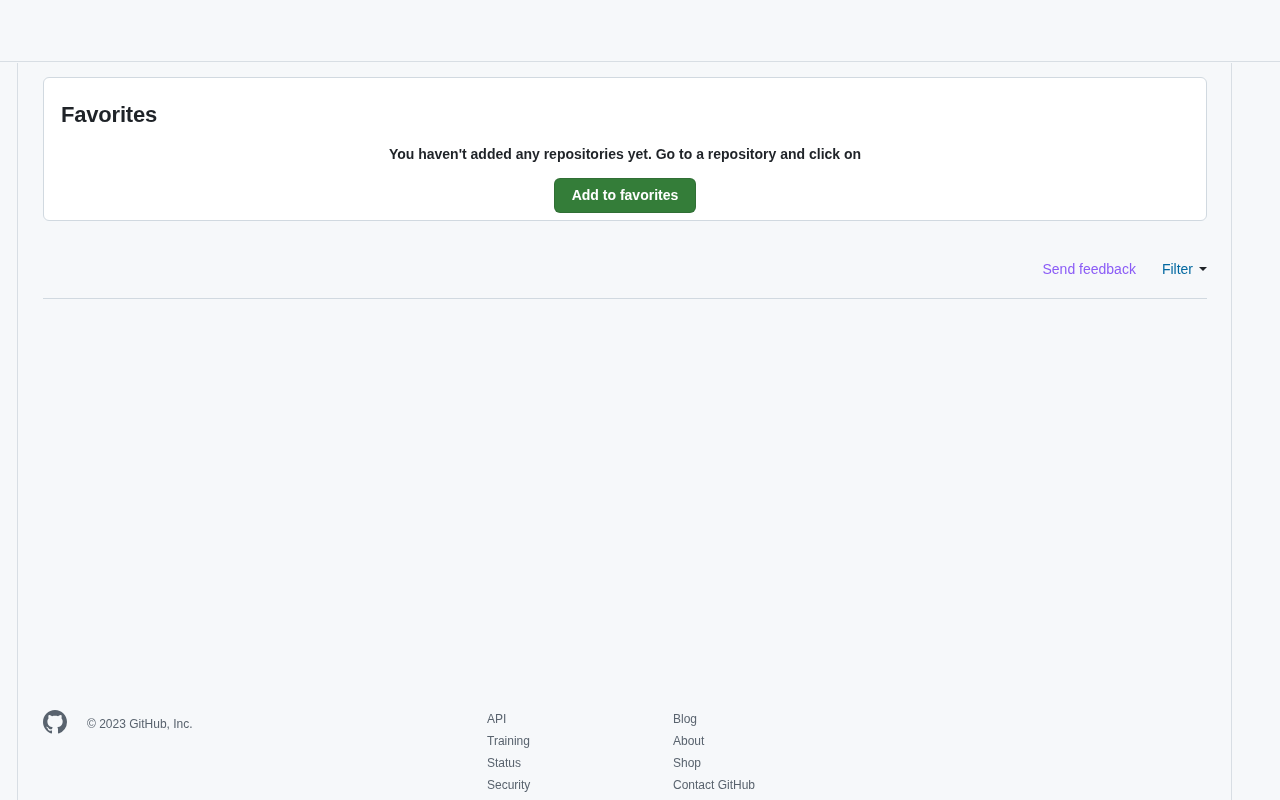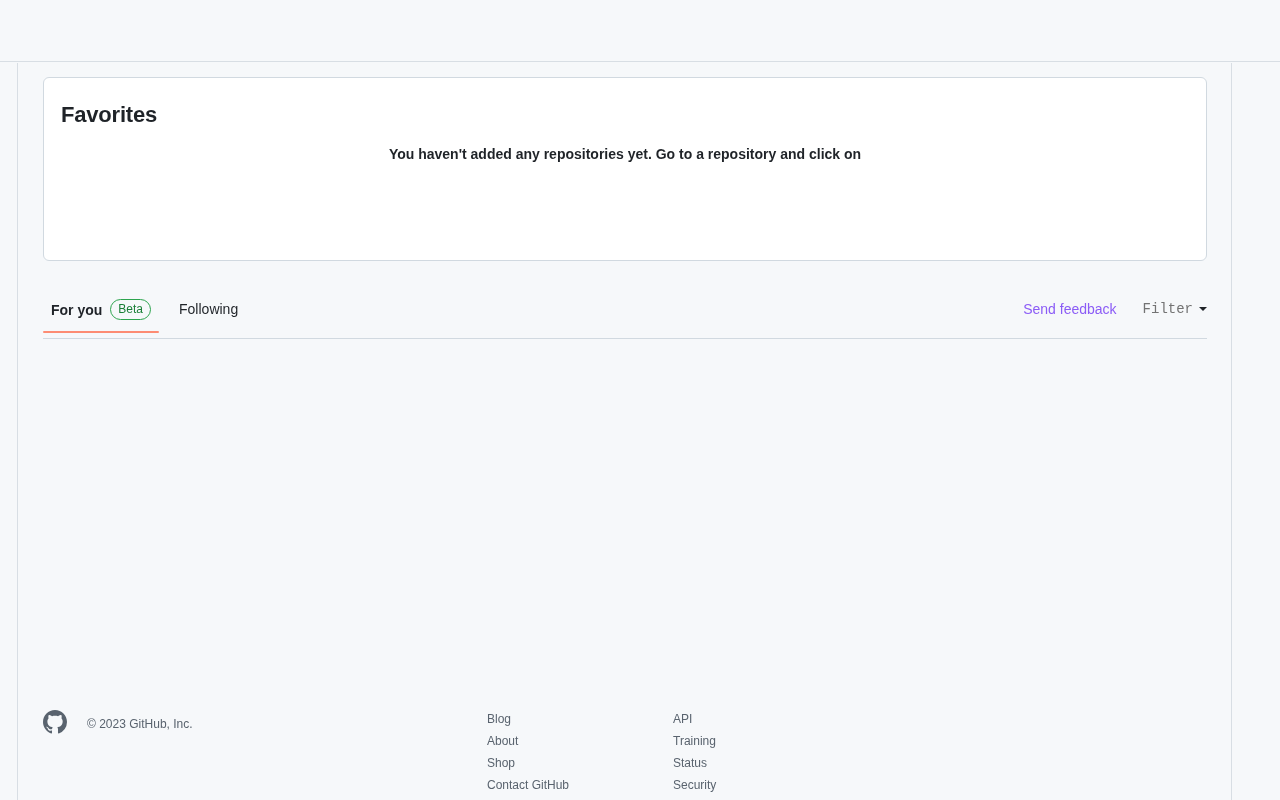--- a/index.html
+++ b/index.html
@@ -53,21 +53,21 @@
     left: 25px;
     top: 14px;
     width: 1164px;
   }
 
   
   .favorites-card {
     background: #ffffff;
     border: 1px solid #d1d9e0;
     border-radius: 6px;
-    height: 184px;
+    height: 144px;
     position: relative;
   }
 
   .favorites-title {
     position: absolute;
     left: 17px;
     top: 24px;
     font-size: 22px;
     font-weight: bold;
     letter-spacing: -0.2px;
@@ -171,24 +171,23 @@
     color: #8b5cf6;
     font-size: 14px;
     cursor: pointer;
     text-decoration: none;
   }
 
   .filter-btn {
     display: flex;
     align-items: center;
     gap: 6px;
-    color: #737373;
+    color: #0369a1;
     font-size: 14px;
     cursor: pointer;
-    font-family: Liberation Mono, monospace;
   }
 
   .caret-down {
     width: 0; height: 0;
     border-left: 4px solid transparent;
     border-right: 4px solid transparent;
     border-top: 4px solid #1f2328;
   }
 
   
@@ -342,34 +341,26 @@
 <div class="app-frame">
   <div class="page">
 
     <div class="main-col">
 
       <section class="favorites-card">
         <h2 class="favorites-title">Favorites</h2>
 
         <div class="favorites-empty">
           <div class="favorites-empty-text">You haven't added any repositories yet. Go to a repository and click on</div>
+          <button class="btn-primary">Add to favorites</button>
         </div>
       </section>
 
       <div class="feed-header">
 
-        <div class="tabs">
-          <div class="tab active">
-            <span>For you</span>
-            <span class="badge-beta">Beta</span>
-          </div>
-          <div class="tab">
-            <span>Following</span>
-          </div>
-        </div>
 
         <div class="feed-actions">
           <a class="link-blue">Send feedback</a>
           <div class="filter-btn">
             <span>Filter</span>
             <span class="caret-down"></span>
           </div>
         </div>
 
       </div>
@@ -387,31 +378,31 @@
                      0-.87.31-1.59.82-2.15-.08-.2-.36-1.02.08-2.12 0 0 .67-.21 2.2.82.64-.18 1.32-.27 2-.27.68 0
                      1.36.09 2 .27 1.53-1.04 2.2-.82 2.2-.82.44 1.1.16 1.92.08 2.12.51.56.82 1.27.82 2.15 0
                      3.07-1.87 3.75-3.65 3.95.29.25.54.73.54 1.48 0 1.07-.01 1.93-.01 2.2 0 .21.15.46.55.38A8.012
                      8.012 0 0 0 16 8c0-4.42-3.58-8-8-8Z"></path>
           </svg>
         </span>
         <span class="footer-copy">© 2023 GitHub, Inc.</span>
       </div>
 
       <nav class="footer-col">
+        <a class="footer-link">API</a>
+        <a class="footer-link">Training</a>
+        <a class="footer-link">Status</a>
+        <a class="footer-link">Security</a>
+      </nav>
+
+      <nav class="footer-col">
         <a class="footer-link">Blog</a>
         <a class="footer-link">About</a>
         <a class="footer-link">Shop</a>
         <a class="footer-link">Contact GitHub</a>
-      </nav>
-
-      <nav class="footer-col">
-        <a class="footer-link">API</a>
-        <a class="footer-link">Training</a>
-        <a class="footer-link">Status</a>
-        <a class="footer-link">Security</a>
       </nav>
 
 
     </footer>
 
     <aside class="sidebar">
 
       <h2 class="side-heading">Latest changes</h2>
 
       <div class="timeline">

